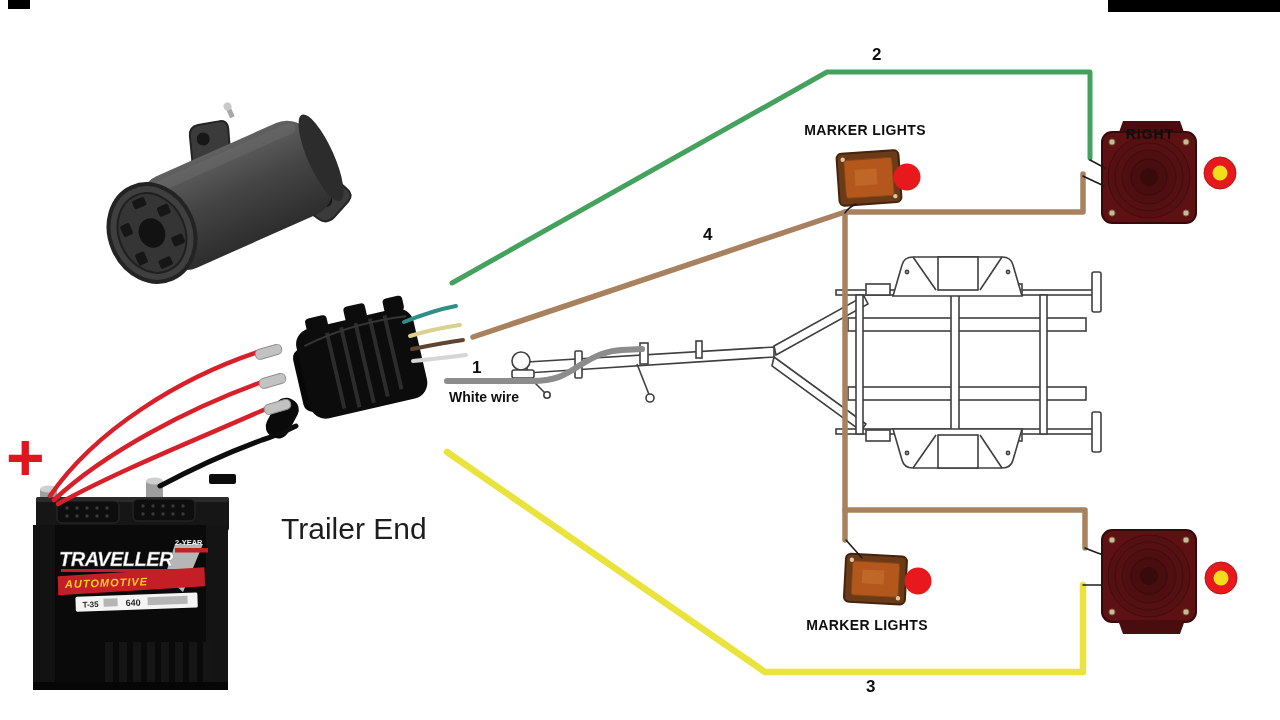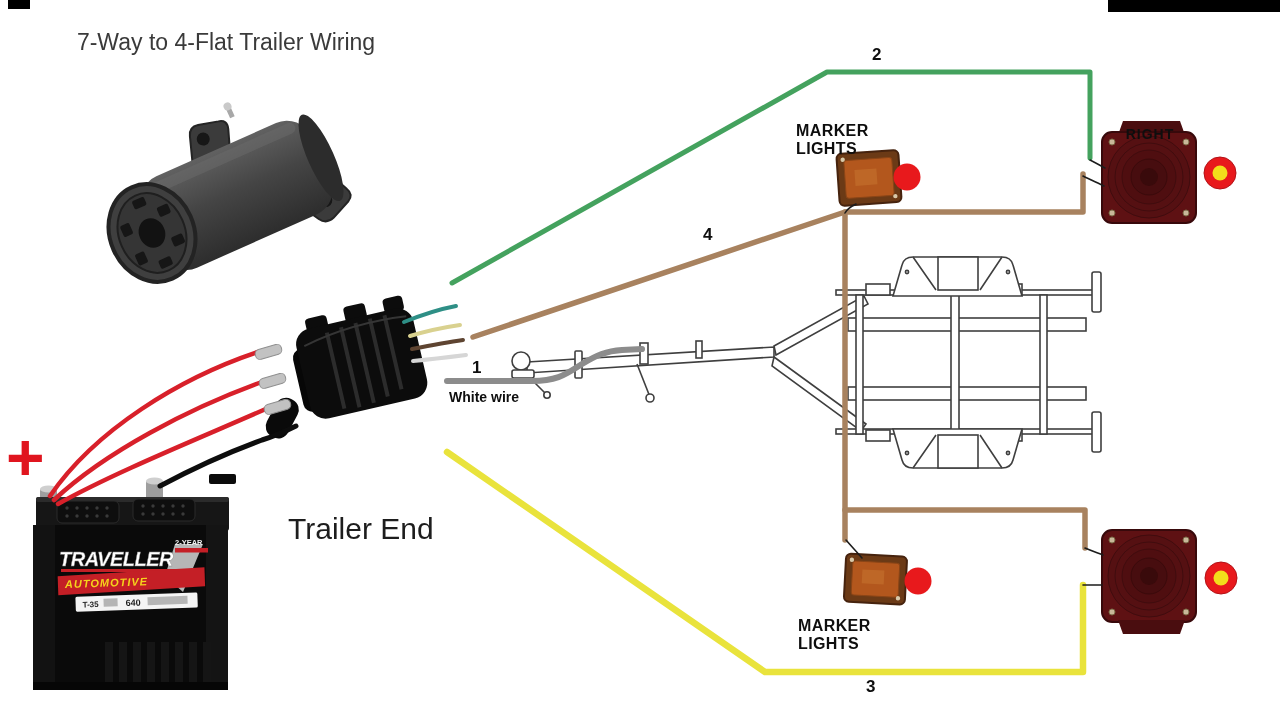--- a/index.html
+++ b/index.html
@@ -5,38 +5,37 @@
   html,body{margin:0;padding:0;background:#fff;}
   .canvas{position:relative;width:1280px;height:720px;background:#ffffff;overflow:hidden;
           font-family:"Liberation Sans",sans-serif;}
   .canvas svg text{font-family:"Liberation Sans",sans-serif;}
   .abs{position:absolute;text-decoration:underline;}
   .bar{position:absolute;background:#000;}
   .title{position:absolute;left:28px;top:26px;width:396px;text-align:center;
          color:#3a3a3a;font-size:23px;line-height:33px;font-weight:400;}
   .lbl{position:absolute;color:#0e0e0e;font-weight:bold;}
   .num{font-size:17px;}
-  .marker-lbl{font-size:16px;letter-spacing:.4px;width:130px;text-align:left;}
+  .marker-lbl{font-size:14px;letter-spacing:.4px;width:130px;text-align:right;}
   .side-lbl{font-size:14px;letter-spacing:1px;width:90px;text-align:center;margin-top:48px;}
   .whitewire-lbl{font-size:14px;}
-  .trailer-end{position:absolute;left:281px;top:512px;font-size:30px;color:#1d1d1d;font-weight:400;margin-left:7px;}
+  .trailer-end{position:absolute;left:281px;top:512px;font-size:30px;color:#1d1d1d;font-weight:400;}
   .plus{position:absolute;left:6px;top:424px;color:#e0151f;font-size:66px;font-weight:700;line-height:66px;}
   .minus{position:absolute;left:209px;top:474px;width:27px;height:10px;background:#0b0b0b;border-radius:2px;}
   .layer{position:absolute;left:0;top:0;}
 </style>
 </head>
 <body>
 
 <div class="canvas">
 
   <div class="bar" style="left:8px;top:0;width:22px;height:9px;"></div>
   <div class="bar" style="left:1108px;top:0;width:172px;height:12px;"></div>
 
   <div class="title">
-    <div>7-Way to 4-Flat Trailer Wiring</div>
   </div>
 
   <div class="abs" style="left:25px;top:470px;width:215px;height:235px;">
     <svg width="215" height="235" viewBox="0 0 215 235">
 
       <g>
         <rect x="15" y="18" width="17" height="28" rx="3" fill="#9e9e9e"></rect>
         <ellipse cx="23.5" cy="19" rx="8.5" ry="3.6" fill="#cfcfcf"></ellipse>
         <rect x="121" y="10" width="17" height="28" rx="3" fill="#9e9e9e"></rect>
         <ellipse cx="129.5" cy="11" rx="8.5" ry="3.6" fill="#cfcfcf"></ellipse>

